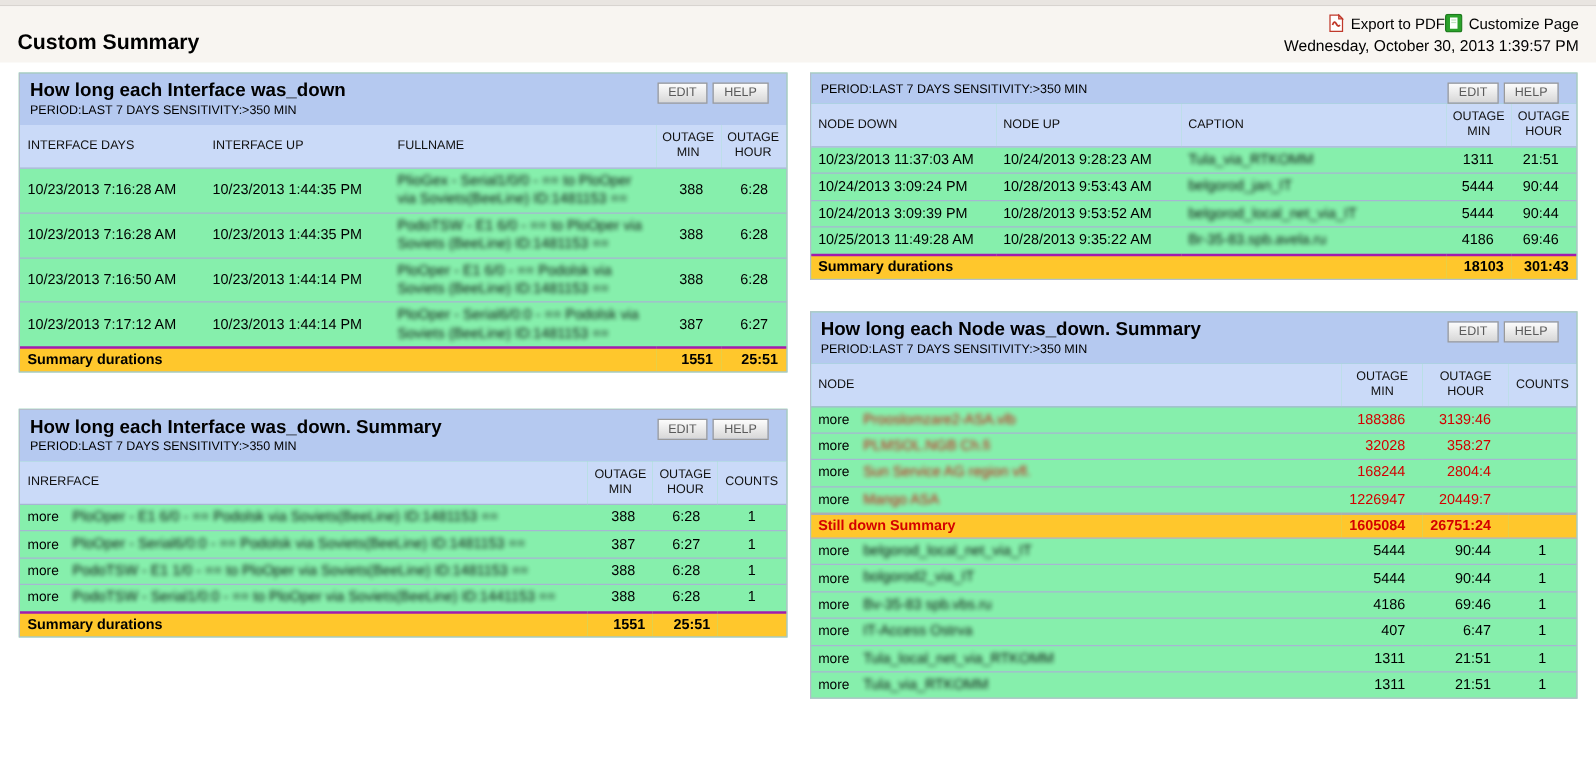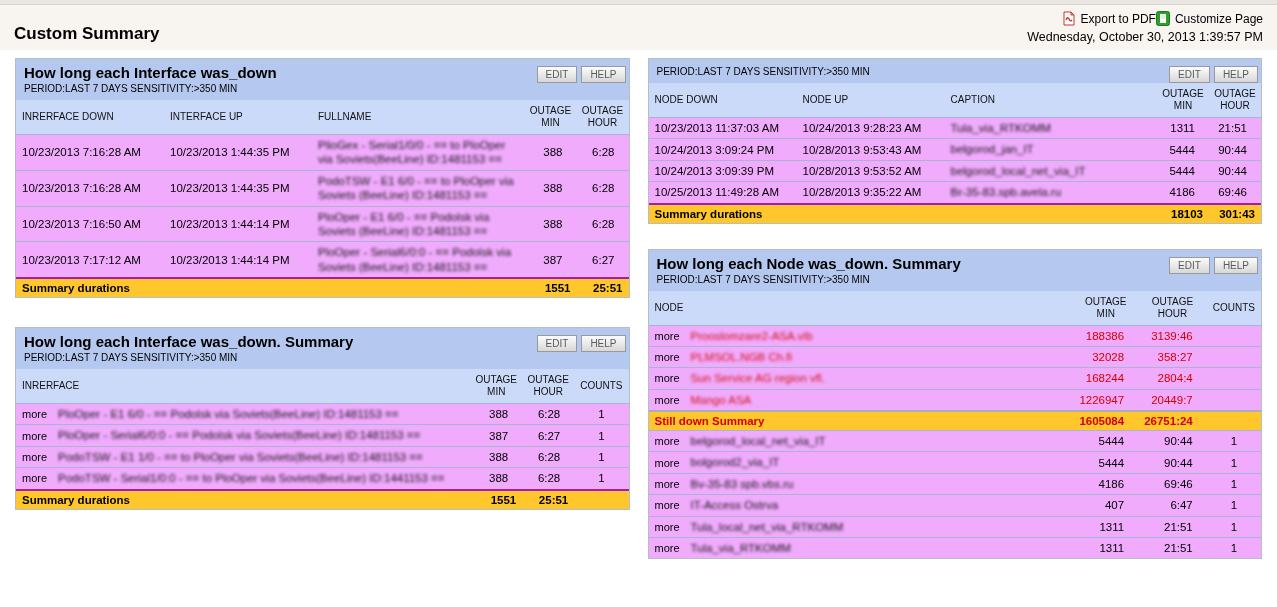--- a/index.html
+++ b/index.html
@@ -20,25 +20,25 @@
   .top-right { text-align:right; }
   .top-links { display:flex; justify-content:flex-end; align-items:center; font-size:12px; }
   .top-link { display:flex; align-items:center; gap:5px; cursor:pointer; }
   .datetime { font-size:12.5px; margin-top:4px; }
 
   .grid { display:flex; gap:18px; padding:8px 15px 0 15px; align-items:flex-start; }
   .col { flex:1; display:flex; flex-direction:column; }
   .col-left { row-gap:29px; }
   .col-right { row-gap:25px; }
 
-  .panel { border:1px solid #b4bdcb; background:#f0abfc; }
+  .panel { border:1px solid #b4bdcb; background:#86efac; }
   .panel-head { background:#b5c9f0; padding:5px 8px 6px 8px; position:relative; }
   .panel-title { font-size:15px; font-weight:bold; }
   .panel-sub { font-size:10px; margin-top:2px; }
-  .panel-btns { position:absolute; right:3px; top:7px; display:flex; gap:4px; }
+  .panel-btns { position:absolute; right:14px; top:7px; display:flex; gap:4px; }
   .pbtn {
     font-family:"Liberation Sans", sans-serif;
     font-size:10px; color:#5a5a5a;
     background:linear-gradient(#fcfcfc,#d7d7d7);
     border:1px solid #9a9a9a;
     padding:2px 8px; cursor:pointer;
   }
 
   table { width:100%; border-collapse:collapse; }
   thead th {
@@ -104,21 +104,21 @@
         <div class="panel-title">How long each Interface was_down</div>
         <div class="panel-sub">PERIOD:LAST 7 DAYS SENSITIVITY:&gt;350 MIN</div>
         <div class="panel-btns">
           <button class="pbtn">EDIT</button>
           <button class="pbtn">HELP</button>
         </div>
       </div>
       <table>
         <thead>
           <tr>
-            <th>INRERFACE DOWN</th>
+            <th>INTERFACE DAYS</th>
             <th>INTERFACE UP</th>
             <th>FULLNAME</th>
             <th class="num">OUTAGE MIN</th>
             <th class="num">OUTAGE HOUR</th>
           </tr>
         </thead>
         <tbody>
           <tr>
             <td class="date">10/23/2013 7:16:28 AM</td>
             <td class="date">10/23/2013 1:44:35 PM</td>

